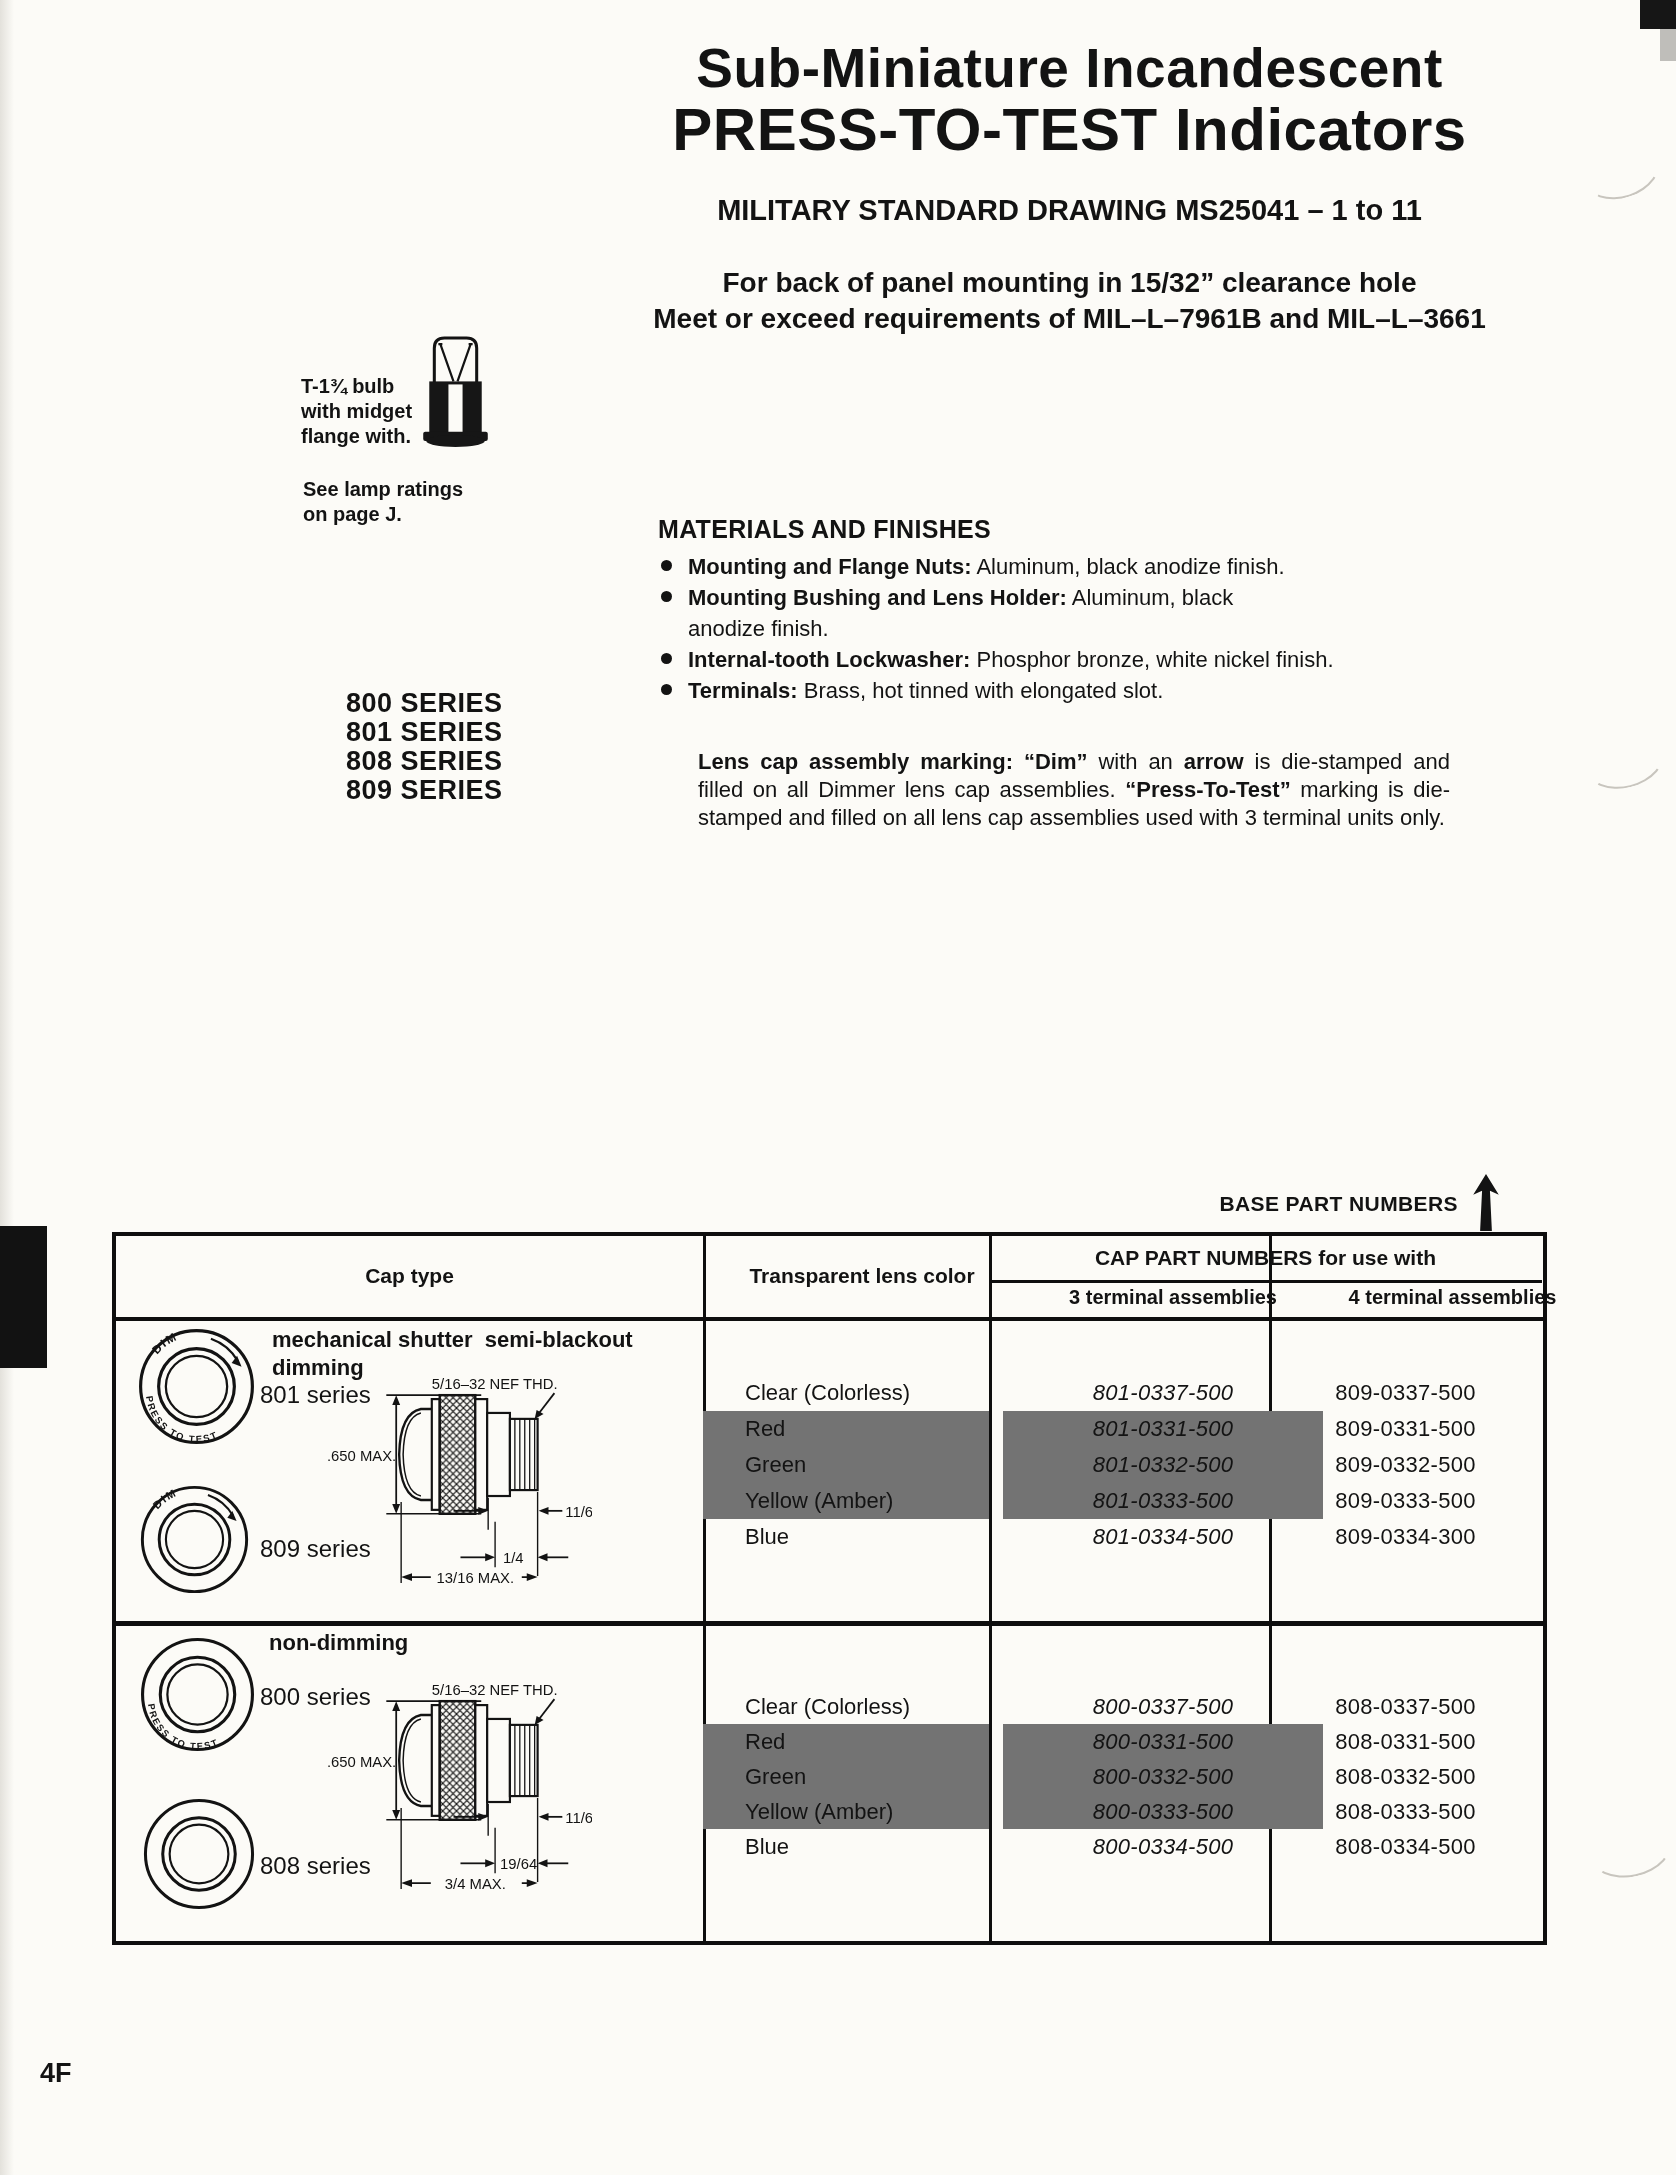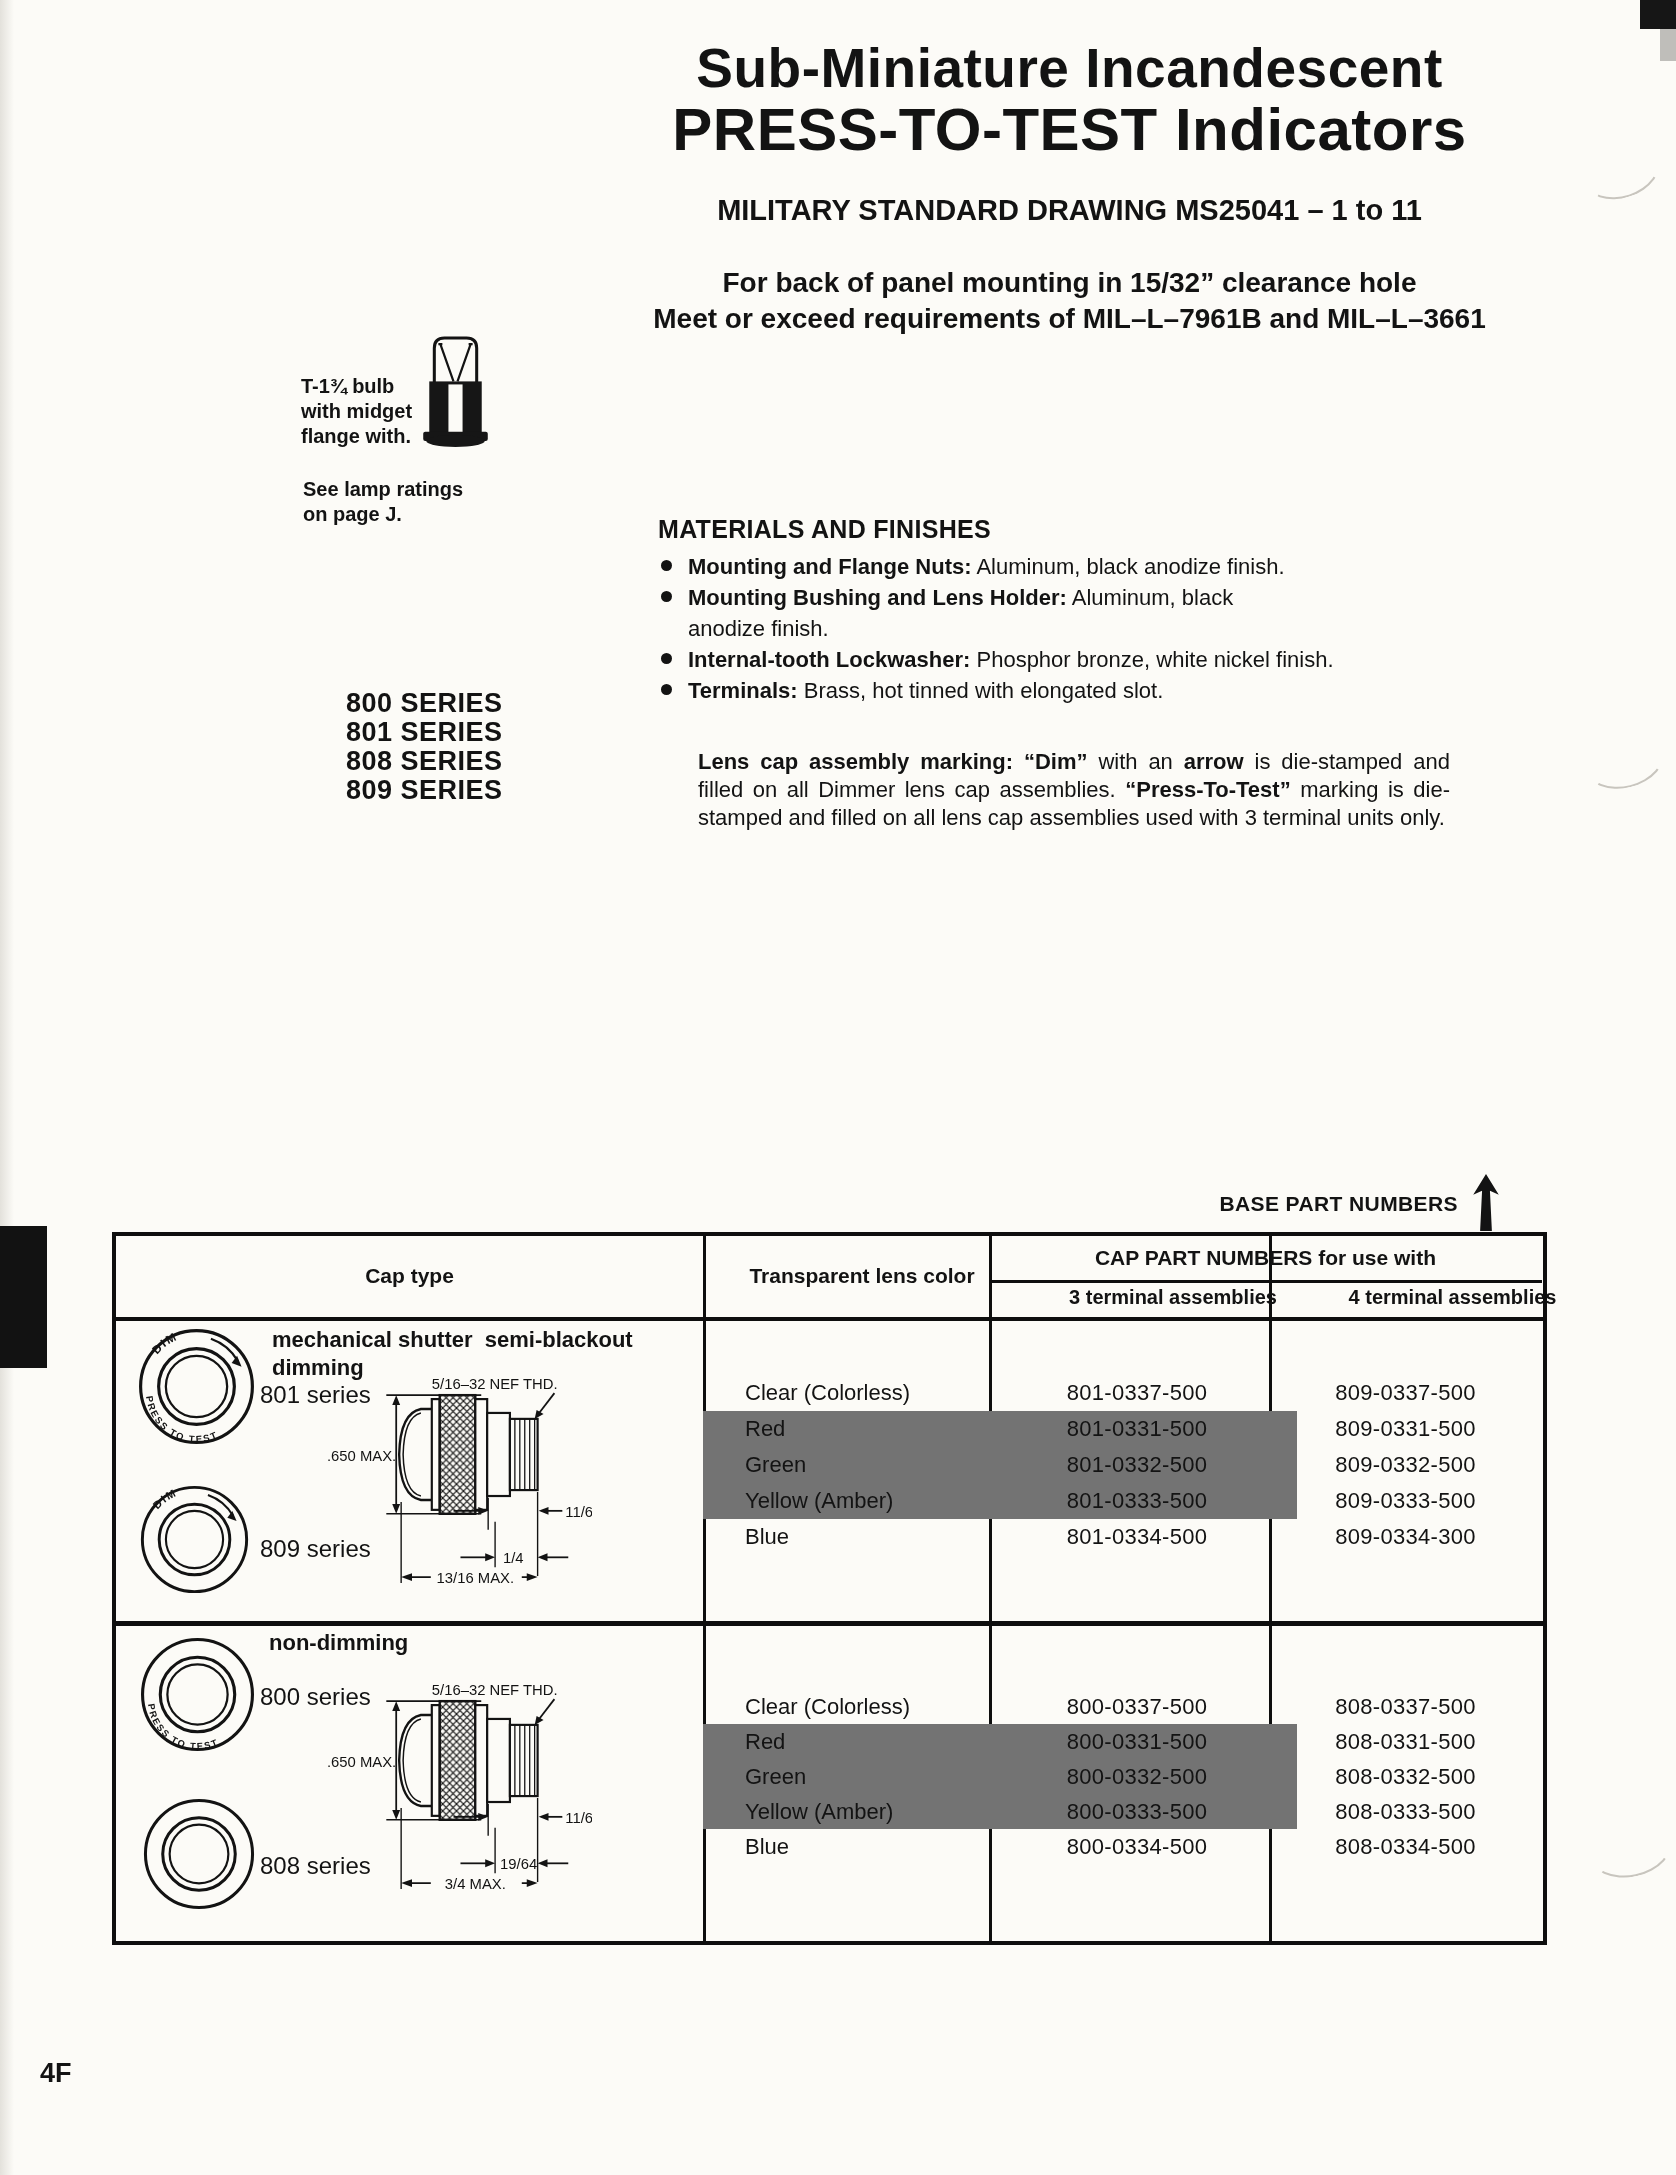--- a/index.html
+++ b/index.html
@@ -41,21 +41,21 @@
   
   .ptable{left:112px;top:1232px;width:1435px;height:713px;border:4px solid #0e0e0e;box-sizing:border-box;}
   .vline,.hline{position:absolute;background:#0e0e0e;}
   .th-cell{position:absolute;text-align:center;font-weight:bold;}
   .rows{position:absolute;left:587px;top:139px;width:840px;}
   .rows.sec2{top:453px;}
   .prow{position:relative;height:36px;}
   .rows.sec2 .prow{height:35px;}
   .cell{position:absolute;top:0;height:100%;display:flex;align-items:center;font-size:22px;}
   .c-color{left:0;width:286px;padding-left:42px;box-sizing:border-box;}
-  .c-pn3{left:274px;width:320px;justify-content:center;letter-spacing:0.3px;}
+  .c-pn3{left:300px;width:320px;justify-content:center;letter-spacing:0.3px;font-style:italic;}
   .c-pn4{left:566px;width:273px;justify-content:center;letter-spacing:0.3px;}
   .prow.hl .c-color,.prow.hl .c-pn3{background:#737373;}
   .cap-head{position:absolute;font-size:22px;font-weight:bold;white-space:pre;}
   .series-label{position:absolute;font-size:24px;}
   svg text{font-family:"Liberation Sans","DejaVu Sans",sans-serif;fill:#131313;}
   .ktext{font-weight:bold;letter-spacing:2px;}
   .dimtxt{font-size:15px;}
   .page-num{left:40px;top:2058px;font-size:27px;font-weight:bold;}
 </style>
 </head>

